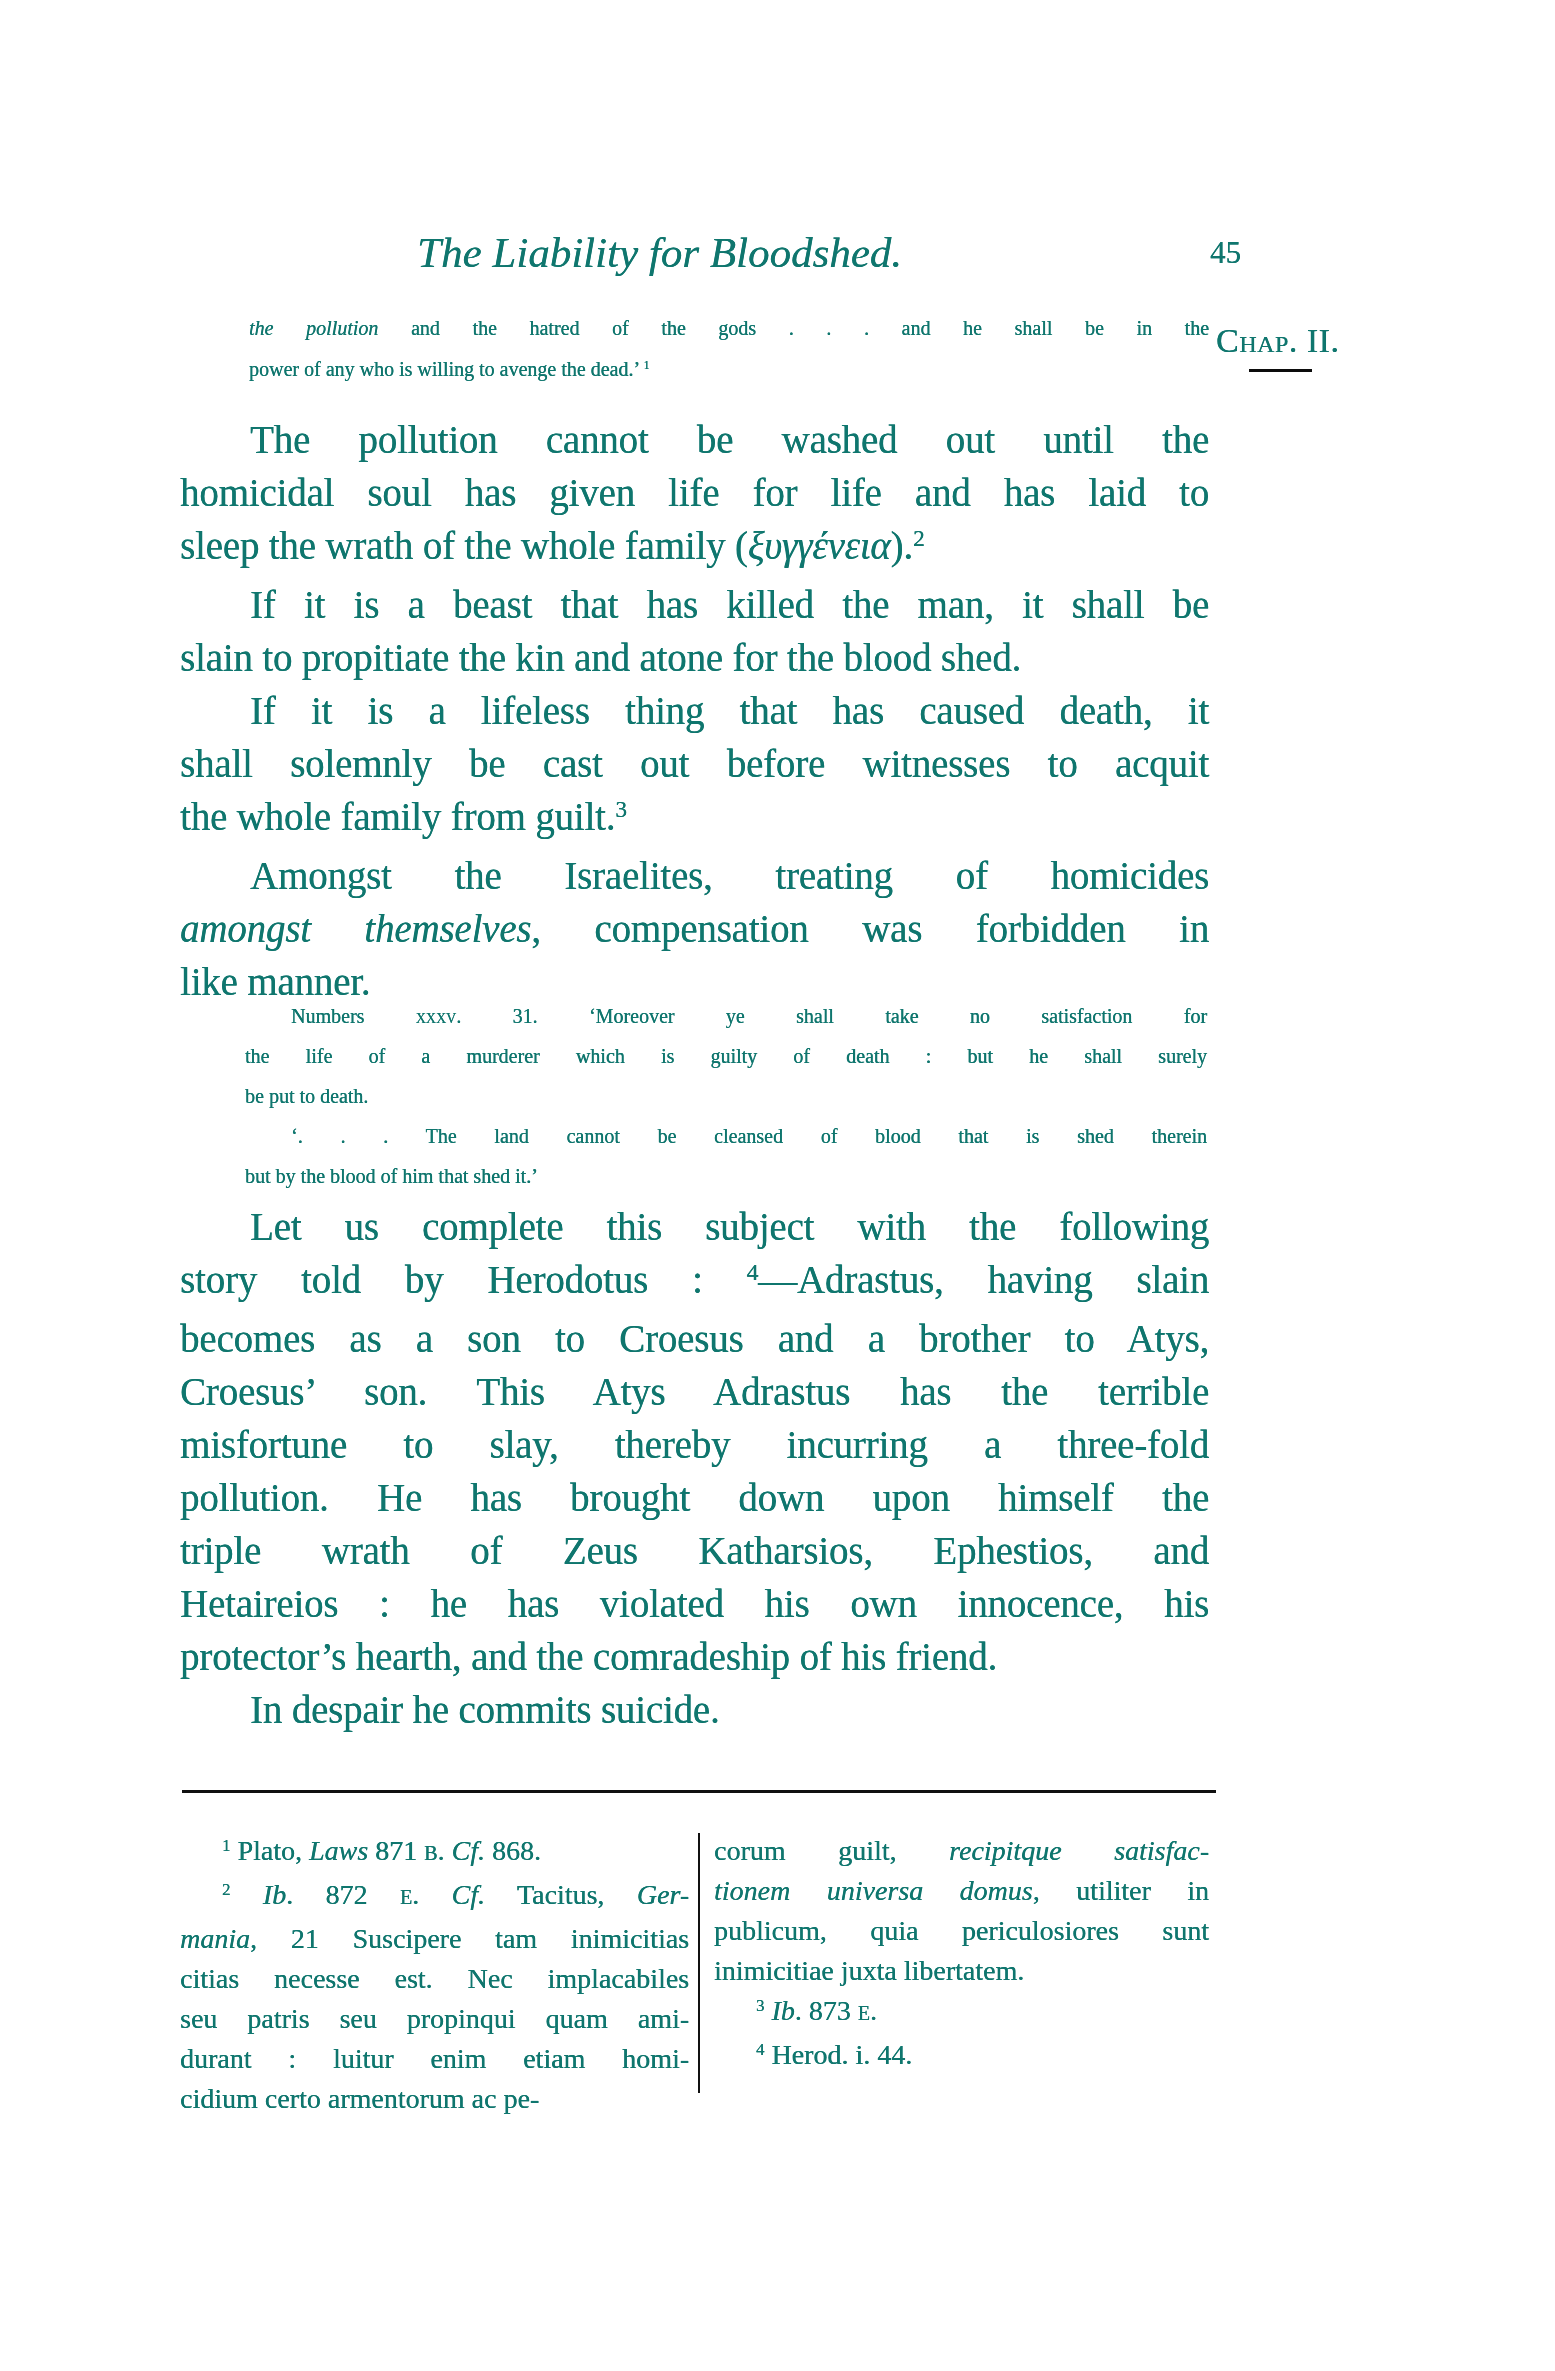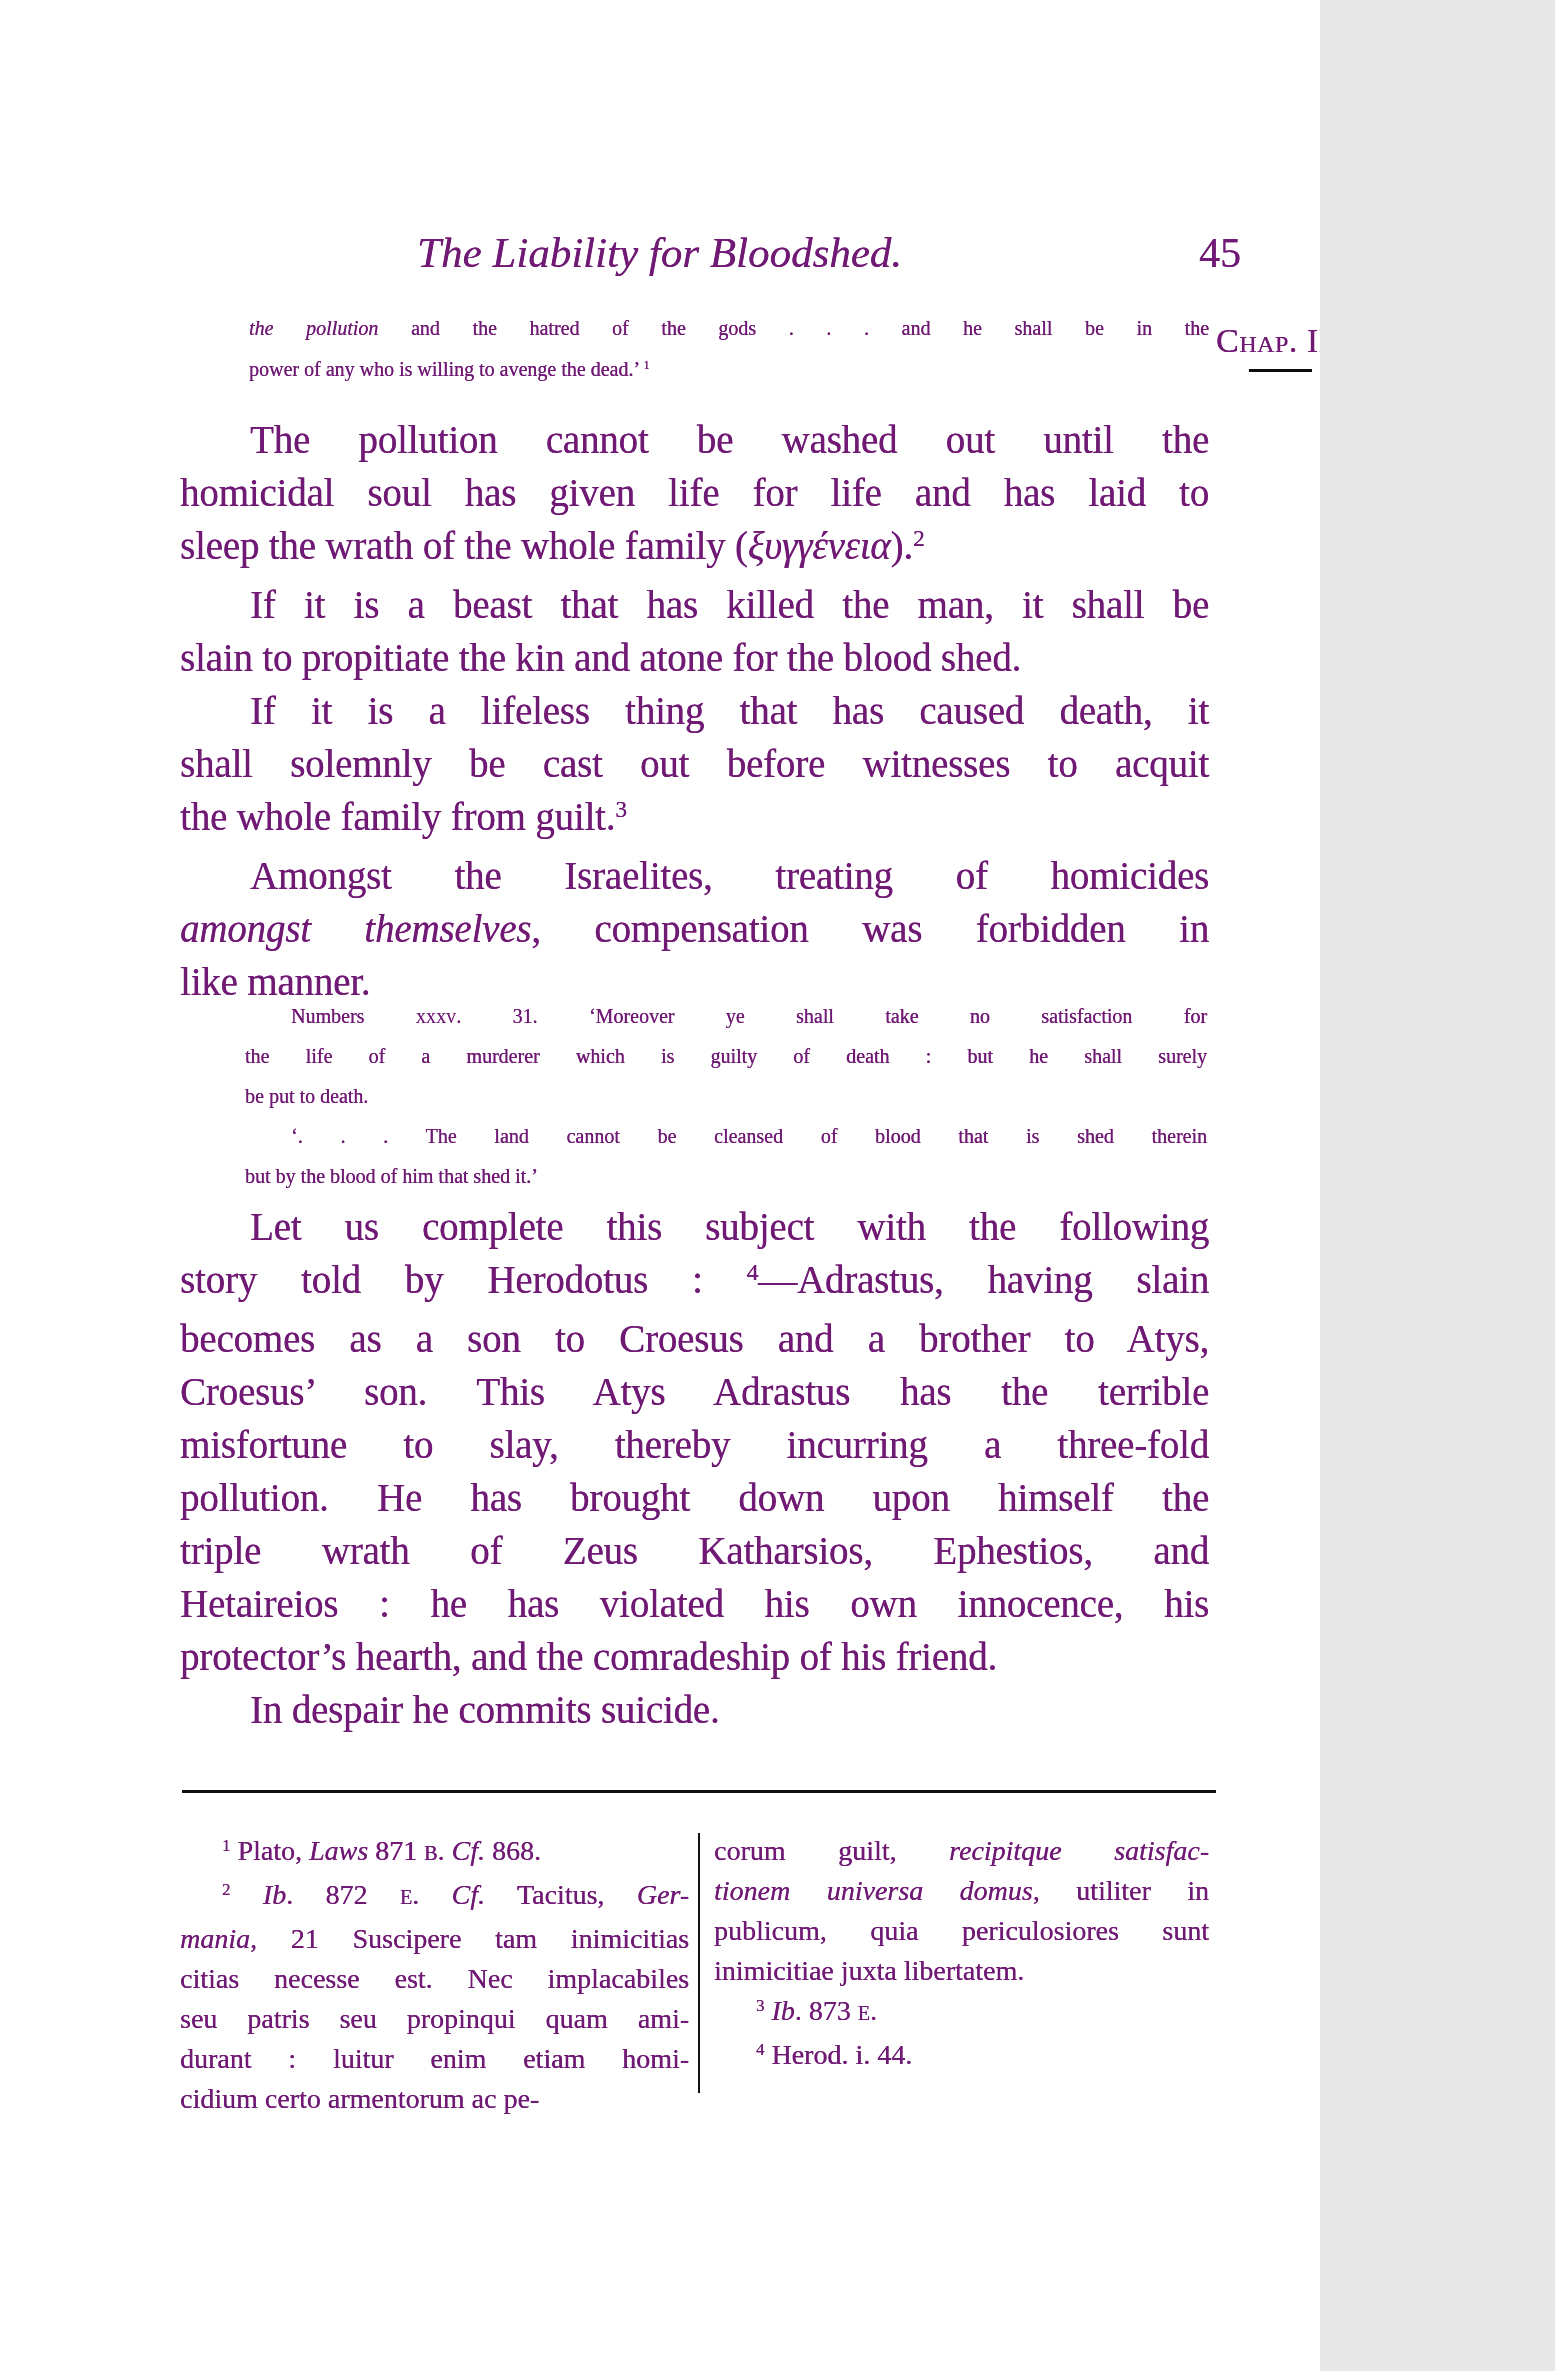--- a/index.html
+++ b/index.html
@@ -1,39 +1,39 @@
 <!DOCTYPE html>
 <html style="font-size:14.8px"><head>
 <meta charset="utf-8">
 <style>
   html,body{margin:0;padding:0;background:#e8e8e8;}
   .page{
     position:relative;
-    width:1320px;height:2372px;
+    width:1555px;height:2372px;
     background:#ffffff;
-    color:#701a75;
+    color:#0f766e;
     font-family:"Liberation Serif","DejaVu Serif",serif;
     overflow:hidden;
     text-shadow:0.3px 0 0 currentColor;
   }
   .block{position:absolute;}
   .tline{display:block;}
   .j{text-align:justify;text-align-last:justify;}
   .it{font-style:italic;}
   .sc{font-variant:small-caps;}
   .sup{font-size:60%;position:relative;top:-0.55em;}
 
   
   #header{left:180px;top:227px;width:1061px;height:52px;}
   #page-title{
     position:absolute;left:0;right:102px;text-align:center;
     font-style:italic;font-size:43px;line-height:52px;
   }
   #page-number{
-    position:absolute;right:0;top:1.8px;font-size:42px;line-height:48px;
+    position:absolute;right:0;top:1.8px;font-size:31px;line-height:48px;
   }
 
   
   #margin-note{left:1216px;top:323px;width:166px;font-size:34px;line-height:35px;letter-spacing:0.5px;}
   #margin-note-rule{width:63px;border-top:3.7px solid #0c0c0c;margin:11px 0 0 33px;}
 
   
   .size-main{font-size:39px;line-height:53px;letter-spacing:-0.2px;}
   .size-small{font-size:20px;line-height:40px;}
   .size-main .ind{text-indent:70px;}

